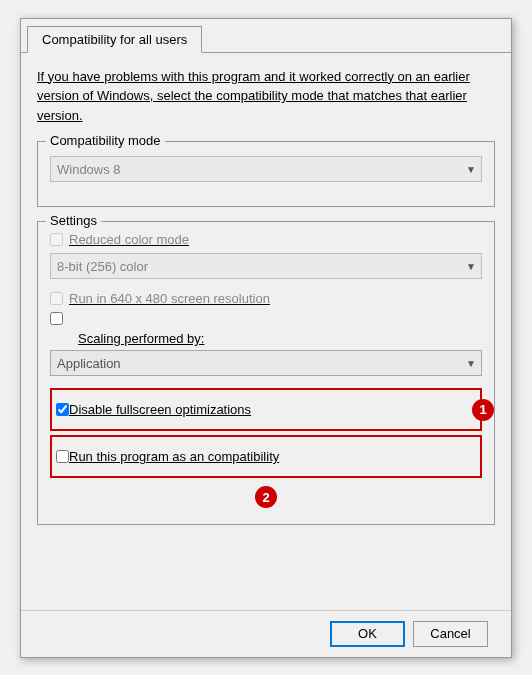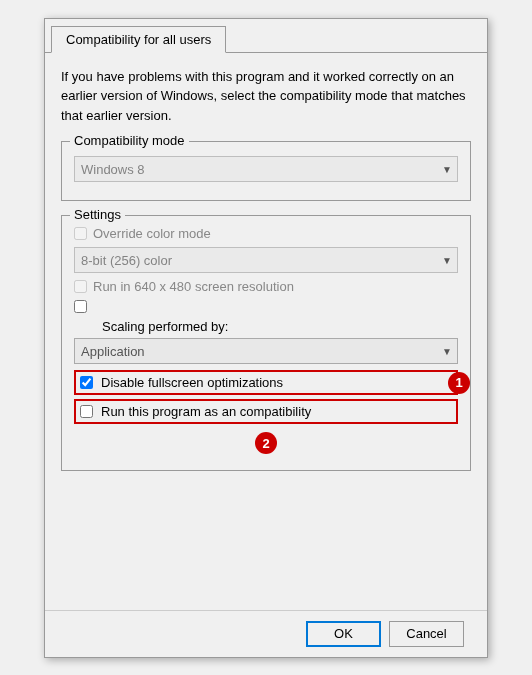--- a/index.html
+++ b/index.html
@@ -10,21 +10,21 @@
       display: flex;
       justify-content: center;
       align-items: center;
       width: 532px;
       height: 675px;
     }
     .dialog {
       background: #f0f0f0;
       border: 1px solid #999;
       box-shadow: 2px 2px 8px rgba(0,0,0,0.3);
-      width: 444px;
+      width: 492px;
       min-height: 640px;
       display: flex;
       flex-direction: column;
     }
     .tab-bar {
       display: flex;
       padding: 6px 6px 0 6px;
       background: #f0f0f0;
       border-bottom: 1px solid #999;
     }
@@ -34,20 +34,21 @@
       border-bottom: 1px solid #f0f0f0;
       padding: 5px 14px;
       font-size: 13px;
       position: relative;
       bottom: -1px;
       cursor: default;
     }
     .content {
       padding: 14px 16px;
       flex: 1;
+      text-decoration: underline;
     }
     .description {
       font-size: 13px;
       color: #000;
       line-height: 1.5;
       margin-bottom: 16px;
     }
     .group-box {
       border: 1px solid #999;
       padding: 10px 12px 12px 12px;
@@ -78,21 +79,21 @@
     .checkbox-label {
       font-size: 13px;
       color: #888;
     }
     .checkbox-label.enabled {
       color: #000;
     }
     .select-wrapper {
       position: relative;
       margin-top: 4px;
-      margin-bottom: 6px;
+      margin-bottom: 12px;
     }
     .select-wrapper select {
       width: 100%;
       padding: 3px 6px;
       border: 1px solid #aaa;
       background: #e8e8e8;
       font-size: 13px;
       color: #555;
       height: 26px;
       appearance: none;
@@ -104,23 +105,23 @@
       top: 50%;
       transform: translateY(-50%);
       pointer-events: none;
       font-size: 10px;
       color: #555;
     }
     .highlighted-row {
       border: 2px solid #cc0000;
       display: flex;
       align-items: center;
-      padding: 3px 4px;
+      padding: 12px 4px;
       margin-bottom: 4px;
-      gap: 8px;
+      gap: 0;
       background: transparent;
     }
     .annotation-badge {
       width: 22px;
       height: 22px;
       border-radius: 50%;
       background: #cc0000;
       color: #fff;
       font-size: 13px;
       font-weight: bold;
@@ -185,21 +186,21 @@
         </select>
         <span class="select-arrow">▼</span>
       </div>
     </div>
 
     <div class="group-box annotation-area">
       <span class="group-label">Settings</span>
 
       <div class="checkbox-row">
         <input type="checkbox" id="reduced_color" disabled="" style="">
-        <label for="reduced_color" class="checkbox-label">Override color mode</label>
+        <label for="reduced_color" class="checkbox-label">Reduced color mode</label>
       </div>
       <div class="select-wrapper">
         <select disabled="">
           <option>8-bit (256) color</option>
         </select>
         <span class="select-arrow">▼</span>
       </div>
 
       <div class="checkbox-row">
         <input type="checkbox" id="res_640" disabled="" style="">

